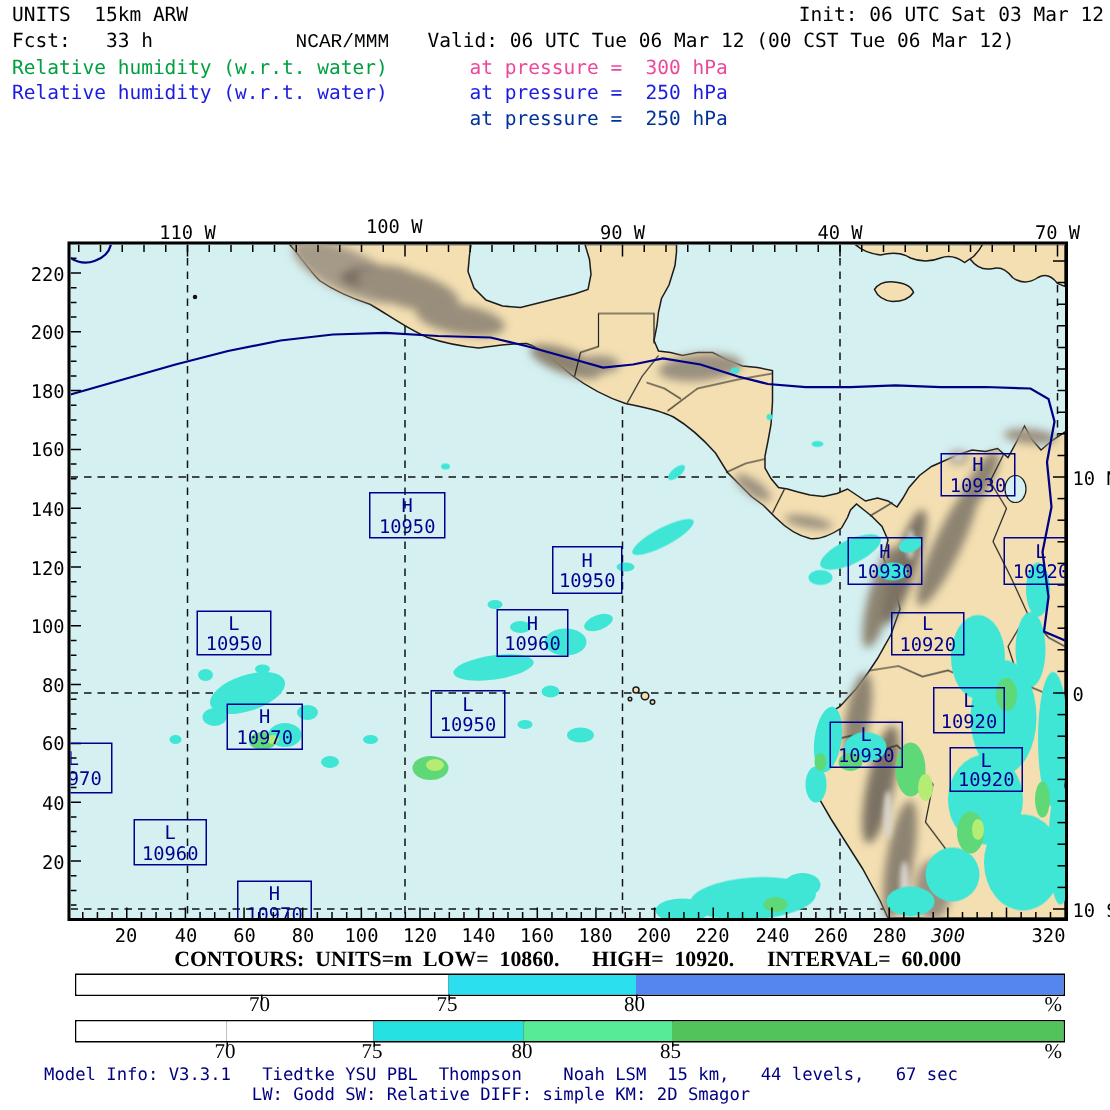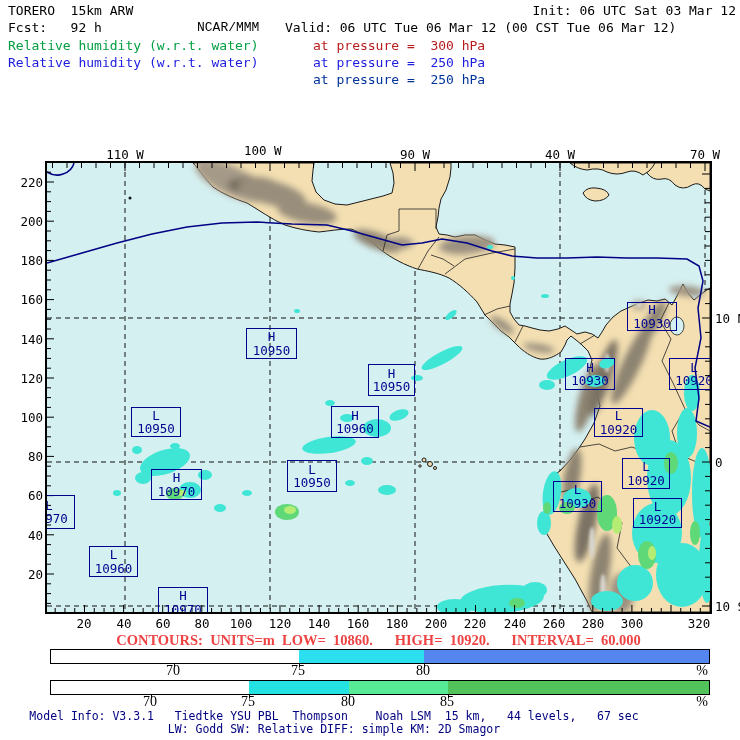--- a/index.html
+++ b/index.html
@@ -9,40 +9,40 @@
   .axlabel{position:absolute;font-size:12.5px;color:#000;white-space:pre;}
   #map{position:absolute;left:47px;top:163px;width:663px;height:449px;
        border:2px solid #000;box-sizing:content-box;margin-left:-2px;margin-top:-2px;
        background:#d5f0f1;overflow:hidden;}
   #mapsvg{position:absolute;left:0;top:0;}
   .hl{position:absolute;border:1.5px solid #000090;color:#000090;
       font-size:12.5px;line-height:13.5px;text-align:center;
       display:flex;flex-direction:column;justify-content:center;box-sizing:border-box;}
   .contoursline{position:absolute;left:47px;top:632px;width:663px;text-align:center;
       font-family:"Liberation Serif",serif;font-weight:bold;font-size:14.5px;
-      color:#ef4444;white-space:pre;}
+      color:#000000;white-space:pre;}
   .cbar{position:absolute;left:50px;height:13px;width:658px;border:1px solid #000;background:#fff;}
   .cbseg{position:absolute;top:0;height:13px;}
   .cbdiv{position:absolute;top:0;width:1px;height:17px;background:#000;}
   .cblab{position:absolute;font-family:"Liberation Serif",serif;font-size:14px;color:#000;}
   .minfo{position:absolute;left:0;width:668px;text-align:center;color:#000080;
          font-size:11.5px;line-height:12.5px;white-space:pre;}
 </style>
 </head>
 <body>
 <div id="page">
 
-<div class="hline" style="left:8px;top:3px;">TORERO  15km ARW</div>
+<div class="hline" style="left:8px;top:3px;">UNITS  15km ARW</div>
 <div class="hline" style="left:197px;top:20px;font-family:Liberation Mono, monospace;">NCAR/MMM</div>
 <div class="hline" style="right:4px;top:3px;">Init: 06 UTC Sat 03 Mar 12</div>
-<div class="hline" style="left:8px;top:20px;">Fcst:   92 h</div>
+<div class="hline" style="left:8px;top:20px;">Fcst:   33 h</div>
 <div class="hline" style="left:285px;top:20px;">Valid: 06 UTC Tue 06 Mar 12 (00 CST Tue 06 Mar 12)</div>
 
 <div class="hline" style="left:8px;top:38px;color:#00a040;">Relative humidity (w.r.t. water)</div>
-<div class="hline" style="left:313px;top:38px;color:#b91c1c;">at pressure =  300 hPa</div>
+<div class="hline" style="left:313px;top:38px;color:#ec4899;">at pressure =  300 hPa</div>
 <div class="hline" style="left:8px;top:55px;color:#1c1ce0;">Relative humidity (w.r.t. water)</div>
 <div class="hline" style="left:313px;top:55px;color:#1c1ce0;">at pressure =  250 hPa</div>
 <div class="hline" style="left:313px;top:72px;color:#003399;">at pressure =  250 hPa</div>
 
 <div id="map">
 <svg id="mapsvg" width="663" height="449" viewBox="0 0 663 449">
   <defs>
     <filter id="blur1" x="-60%" y="-60%" width="220%" height="220%">
             <feGaussianBlur stdDeviation="3"></feGaussianBlur>
           </filter>
@@ -488,21 +488,21 @@
     <div class="axlabel" style="left: 225px; top: 616px; width: 32px; text-align: center;">100</div>
     <div class="axlabel" style="left: 264px; top: 616px; width: 32px; text-align: center;">120</div>
     <div class="axlabel" style="left: 303px; top: 616px; width: 32px; text-align: center;">140</div>
     <div class="axlabel" style="left: 342px; top: 616px; width: 32px; text-align: center;">160</div>
     <div class="axlabel" style="left: 381px; top: 616px; width: 32px; text-align: center;">180</div>
     <div class="axlabel" style="left: 420px; top: 616px; width: 32px; text-align: center;">200</div>
     <div class="axlabel" style="left: 459px; top: 616px; width: 32px; text-align: center;">220</div>
     <div class="axlabel" style="left: 499px; top: 616px; width: 32px; text-align: center;">240</div>
     <div class="axlabel" style="left: 538px; top: 616px; width: 32px; text-align: center;">260</div>
     <div class="axlabel" style="left: 577px; top: 616px; width: 32px; text-align: center;">280</div>
-    <div class="axlabel" style="left: 616px; top: 616px; width: 32px; text-align: center;">300</div>
+    <div class="axlabel" style="left: 616px; top: 616px; width: 32px; text-align: center; font-style: italic;">300</div>
     <div class="axlabel" style="left: 655px; top: 616px; width: 32px; text-align: center; margin-left: 28px;">320</div>
     <div class="axlabel" style="left: 10px; top: 175px; width: 33px; text-align: right;">220</div>
     <div class="axlabel" style="left: 10px; top: 214px; width: 33px; text-align: right;">200</div>
     <div class="axlabel" style="left: 10px; top: 253px; width: 33px; text-align: right;">180</div>
     <div class="axlabel" style="left: 10px; top: 292px; width: 33px; text-align: right;">160</div>
     <div class="axlabel" style="left: 10px; top: 332px; width: 33px; text-align: right;">140</div>
     <div class="axlabel" style="left: 10px; top: 371px; width: 33px; text-align: right;">120</div>
     <div class="axlabel" style="left: 10px; top: 410px; width: 33px; text-align: right;">100</div>
     <div class="axlabel" style="left: 10px; top: 449px; width: 33px; text-align: right;">80</div>
     <div class="axlabel" style="left: 10px; top: 488px; width: 33px; text-align: right;">60</div>

